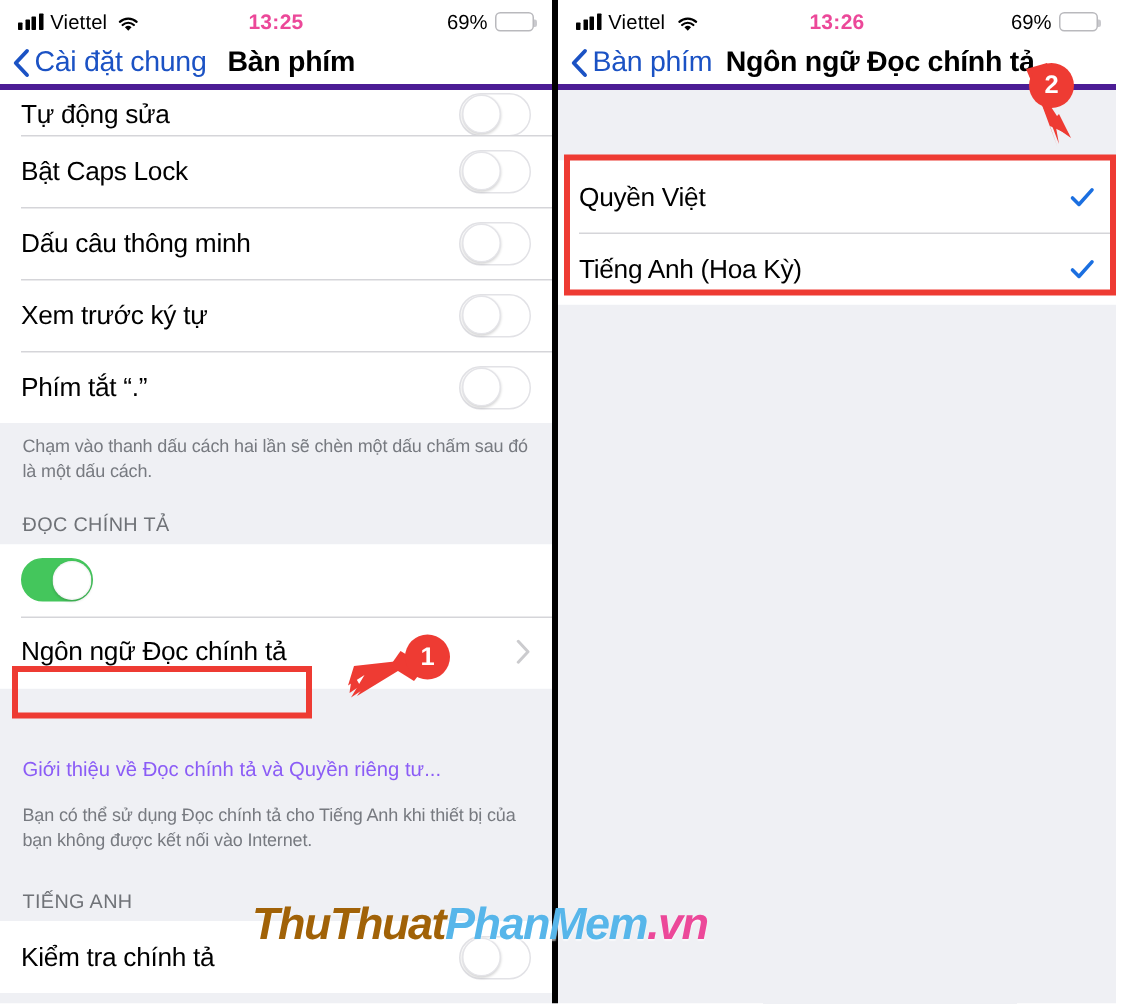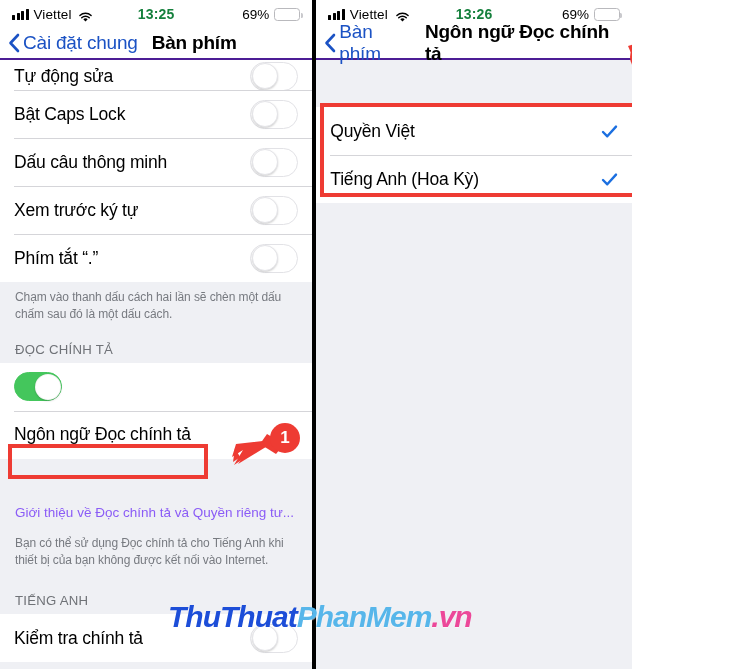--- a/index.html
+++ b/index.html
@@ -2,21 +2,21 @@
 <html><head>
 <meta charset="utf-8">
 <style>
   * { box-sizing: border-box; margin: 0; padding: 0; }
   html, body {
     width: 752px; height: 669px;
     background: #ffffff;
     font-family: "Liberation Sans", sans-serif;
     overflow: hidden;
   }
-  .screen { position: relative; width: 632px; height: 669px; display: flex; }
+  .screen { position: relative; width: 744px; height: 669px; display: flex; }
 
   .phone { position: relative; width: 376px; height: 669px; background: #eff0f4; overflow: hidden; }
   .phone.left { border-right: 4px solid #000; }
 
   
   .statusbar {
     height: 28px; background: #fff;
     display: flex; align-items: center;
     padding: 0 12px; position: relative;
   }
@@ -24,39 +24,39 @@
   .bars { display: flex; align-items: flex-end; gap: 1.5px; height: 11px; }
   .bars i { display: block; width: 3px; background: #000; border-radius: .5px; }
   .bars i:nth-child(1) { height: 5px; }
   .bars i:nth-child(2) { height: 7px; }
   .bars i:nth-child(3) { height: 9px; }
   .bars i:nth-child(4) { height: 11px; }
   .carrier { font-size: 13.5px; color: #000; letter-spacing: .1px; }
   .wifi { width: 15px; height: 11px; position: relative; margin-left: 2px; }
   .sb-time {
     position: absolute; left: 0; right: 0; text-align: center;
-    font-size: 14px; font-weight: bold; color: #15803d; letter-spacing: .2px;
+    font-size: 14px; font-weight: bold; color: #ec4899; letter-spacing: .2px;
   }
   .sb-right { margin-left: auto; display: flex; align-items: center; gap: 5px; }
   .batt-pct { font-size: 13.5px; color: #000; }
   .batt {
     width: 26px; height: 13px; border: 1.3px solid #b9b9bd; border-radius: 3.5px;
     position: relative; padding: 1.3px; background: #fff;
   }
   .batt-fill { height: 100%; width: 69%; background: #f9cf26; border-radius: 1.8px; }
   .batt::after {
     content: ""; position: absolute; right: -3.2px; top: 4px;
     width: 2px; height: 5px; background: #c9c9cd; border-radius: 0 1.5px 1.5px 0;
   }
 
   
   .navbar {
     height: 32px; background: #fff;
     display: flex; align-items: center; padding: 0 8px;
-    position: relative; border-bottom: 2px solid #4c1d95;
+    position: relative; border-bottom: 4px solid #4c1d95;
   }
   .back { display: flex; align-items: center; gap: 3px; cursor: pointer; }
   .chev-back { width: 12px; height: 20px; flex: 0 0 auto; }
   .back-label { font-size: 19px; color: #1b52c4; letter-spacing: -.2px; }
   .nav-title {
     font-size: 19px; font-weight: bold; color: #000;
     margin-left: 14px; letter-spacing: -.2px;
   }
 
   
@@ -120,21 +120,21 @@
   }
 
   
   .watermark {
     position: absolute; left: 168px; top: 600px;
     font-size: 30px; font-weight: bold; font-style: italic;
     letter-spacing: -1px; z-index: 60; white-space: nowrap;
     font-family: "Liberation Sans", sans-serif;
     text-shadow: 0 1px 1px rgba(255,255,255,.6);
   }
-  .wm-a { color: #1d4ed8; }
+  .wm-a { color: #a16207; }
   .wm-b { color: #57b6ea; }
   .wm-c { color: #ec4899; }
 </style>
 </head>
 <body>
 
 <div class="screen">
 
   <div class="phone left">
 

